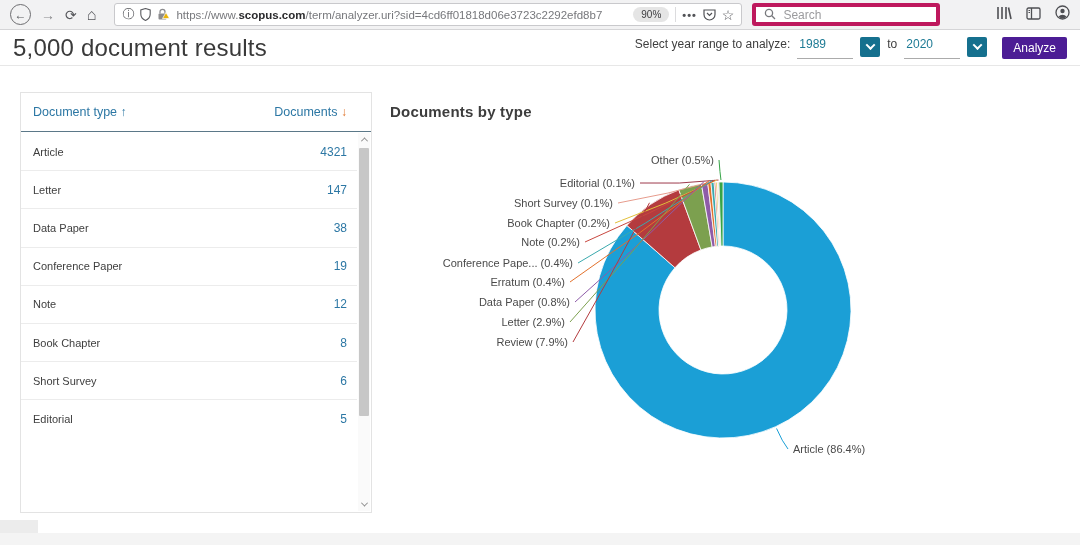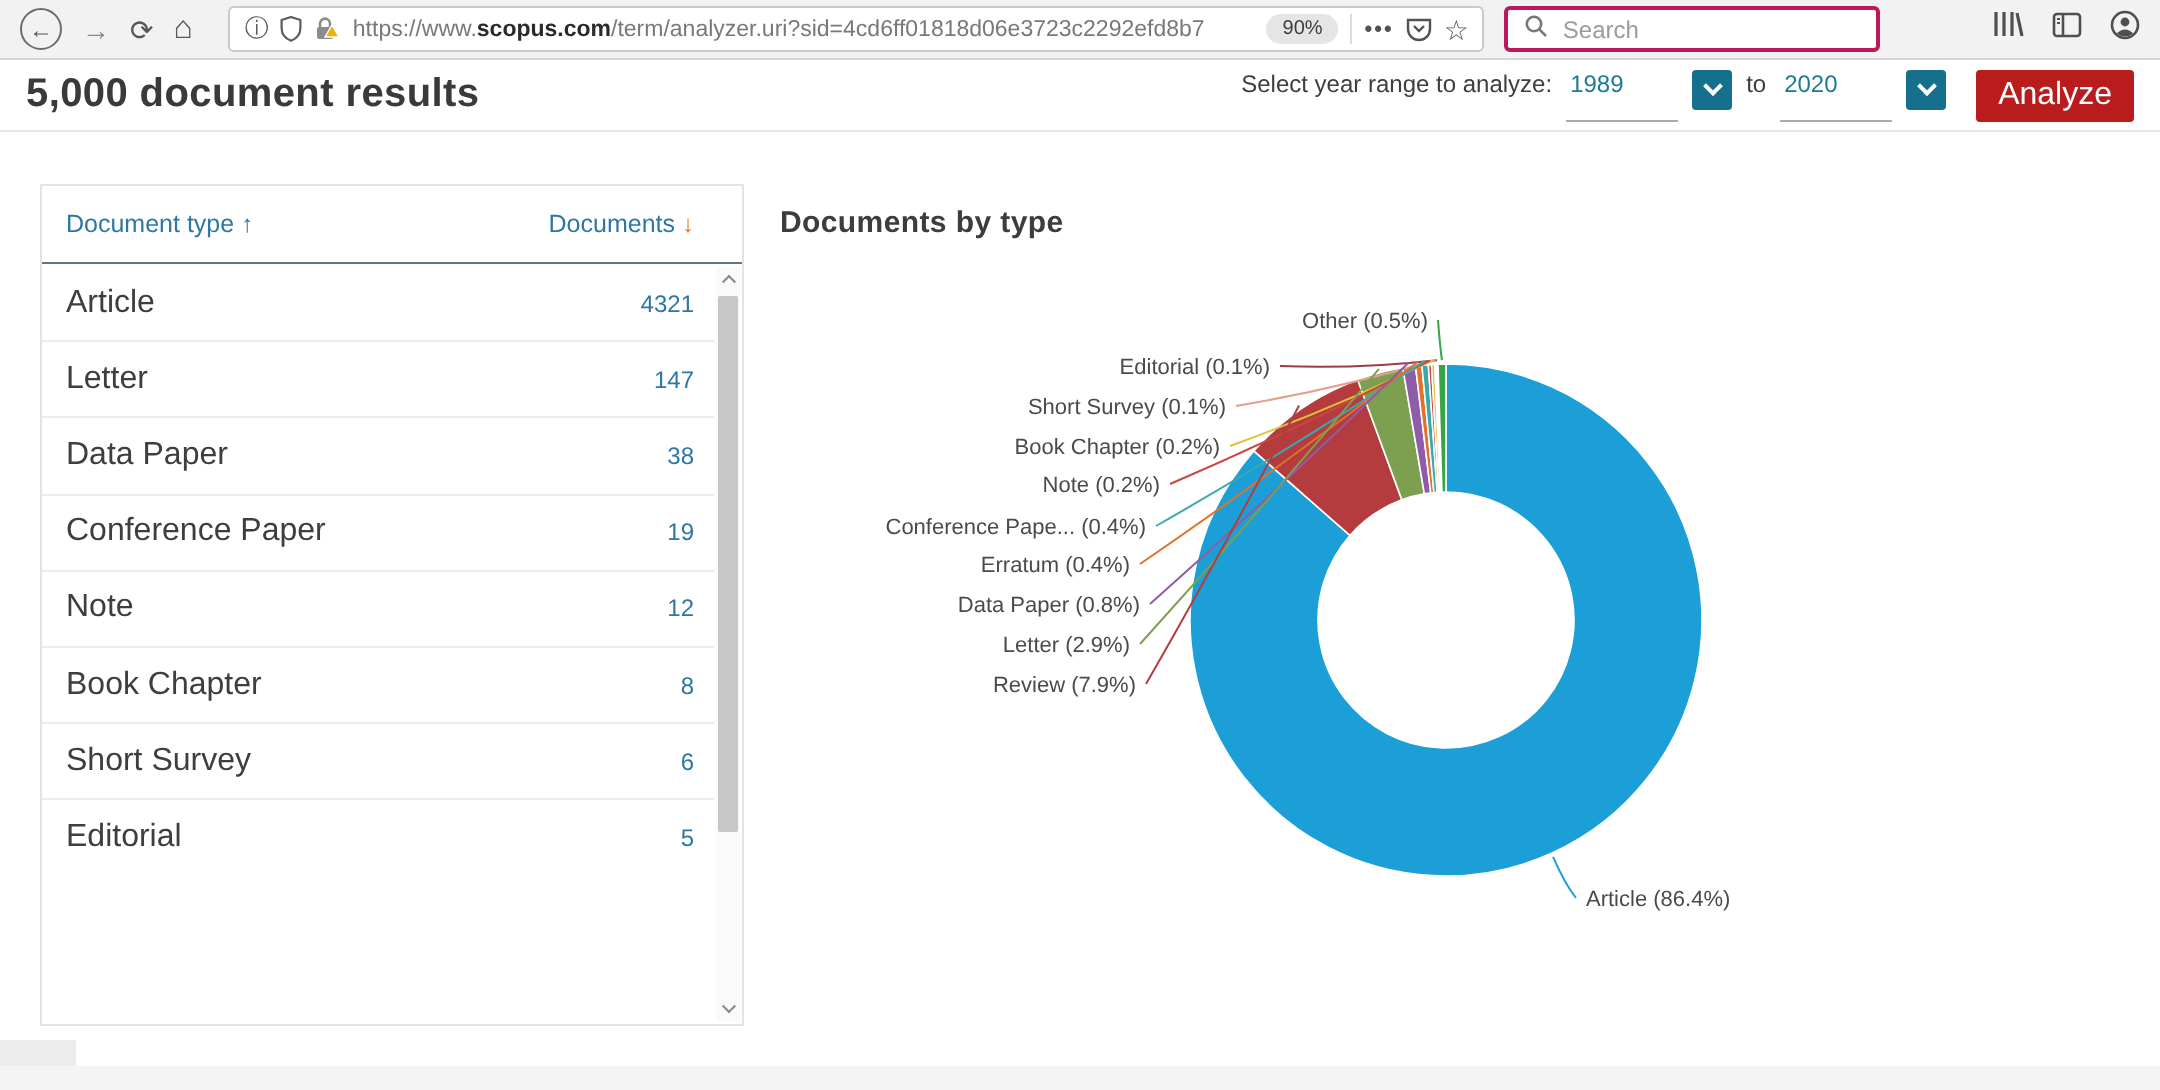--- a/index.html
+++ b/index.html
@@ -19,52 +19,52 @@
   .home { font-size:16px; }
   .url-bar { width:628px; height:23px; background:#fff; border:1px solid #c9c9cc; border-radius:3px;
              display:flex; align-items:center; padding:0 7px; gap:6px; margin-left:8px; }
   .url-ico { color:#5b5c60; font-size:12px; display:inline-flex; align-items:center; }
   .url-text { flex:1; font-size:11.5px; color:#77787c; white-space:nowrap; overflow:hidden; }
   .url-text b { color:#2a2a2c; font-weight:700; }
   .zoom-pill { background:#e5e5e5; border-radius:9px; padding:2px 8px; font-size:10px; color:#3c3c3f; }
   .vsep { width:1px; height:15px; background:#dcdcde; }
   .dots { font-size:11px; letter-spacing:1px; color:#515256; font-weight:700; }
   .star { font-size:14px; color:#515256; }
-  .search-box { width:188px; height:23px; background:#fff; border:2px solid #be185d; border-radius:3px;
+  .search-box { width:188px; height:23px; background:#fff; border:4px solid #be185d; border-radius:3px;
                 display:flex; align-items:center; padding:0 8px; gap:7px; margin-left:10px; }
   .search-ph { font-size:12px; color:#9b9b9e; }
   .chrome-right { margin-left:auto; display:flex; align-items:center; gap:14px; color:#4e4f53; }
 
   
   .page-header { position:absolute; top:30px; left:0; right:0; height:36px; background:#fff;
                  border-bottom:1px solid #e7e7e7; display:flex; align-items:center; padding:0 13px; }
-  .page-title { font-size:20px; color:#3a3a3a; font-weight:700; letter-spacing:.2px; }
+  .page-title { font-size:24px; color:#3a3a3a; font-weight:400; letter-spacing:.2px; }
   .year-controls { margin-left:auto; display:flex; gap:7px; font-size:12px; color:#3e3e3e; }
   .year-value { display:inline-block; width:56px; color:#1d7a94; border-bottom:1px solid #ababab;
                 padding:0 2px 2px 2px; font-size:12px; }
   .chev-btn { width:20px; height:20px; background:#15708e; border-radius:2px; display:inline-flex;
               align-items:center; justify-content:center; cursor:pointer; }
   .chev-btn i { display:block; width:7px; height:7px; border-right:2px solid #fff;
                 border-bottom:2px solid #fff; transform:rotate(45deg) translate(-1px,-1px); }
-  .analyze-btn { background:#b91c1c; color:#fff; font-size:16px; padding:4px 11px; border:none;
+  .analyze-btn { background:#4c1d95; color:#fff; font-size:12px; padding:4px 11px; border:none;
                  border-radius:2px; margin-left:8px; cursor:pointer; font-family:inherit; }
 
   
   .table-panel { position:absolute; left:20px; top:92px; width:352px; height:421px;
                  border:1px solid #e3e3e3; background:#fff; overflow:hidden; }
   .tbl-head { display:flex; justify-content:space-between; align-items:center; height:39px;
               padding:0 24px 0 12px; border-bottom:1px solid #5b7888; font-size:12.5px; }
   .th { color:#2c77a4; cursor:pointer; }
   .arrow-up { color:#2c77a4; font-size:12px; }
   .arrow-down { color:#e0762e; font-size:12px; }
   .tbl-body { position:absolute; top:40px; left:0; right:14px; bottom:0; }
   .trow { display:flex; justify-content:space-between; align-items:center; height:38.2px;
           padding:0 10px 0 12px; border-bottom:1px solid #ececec; }
   .trow:last-child { border-bottom:none; }
-  .ttype { font-size:16px; color:#3e3e3e; }
+  .ttype { font-size:11px; color:#3e3e3e; }
   .tcount { font-size:12px; color:#2c77a4; cursor:pointer; }
   .scrollbar { position:absolute; top:40px; right:1px; bottom:1px; width:12px; background:#fafafa; }
   .sb-arrow { position:absolute; left:0; width:12px; height:13px; display:flex; align-items:center;
               justify-content:center; cursor:pointer; }
   .sb-arrow i { display:block; width:5px; height:5px; border-right:1.5px solid #8a8a8a;
                 border-bottom:1.5px solid #8a8a8a; }
   .sb-up { top:0; } .sb-up i { transform:rotate(-135deg) translate(-1px,-1px); }
   .sb-down { bottom:0; } .sb-down i { transform:rotate(45deg) translate(-1px,-1px); }
   .sb-thumb { position:absolute; left:1px; top:15px; width:10px; height:268px; background:#c7c7c7;
               border-radius:1px; cursor:pointer; }

